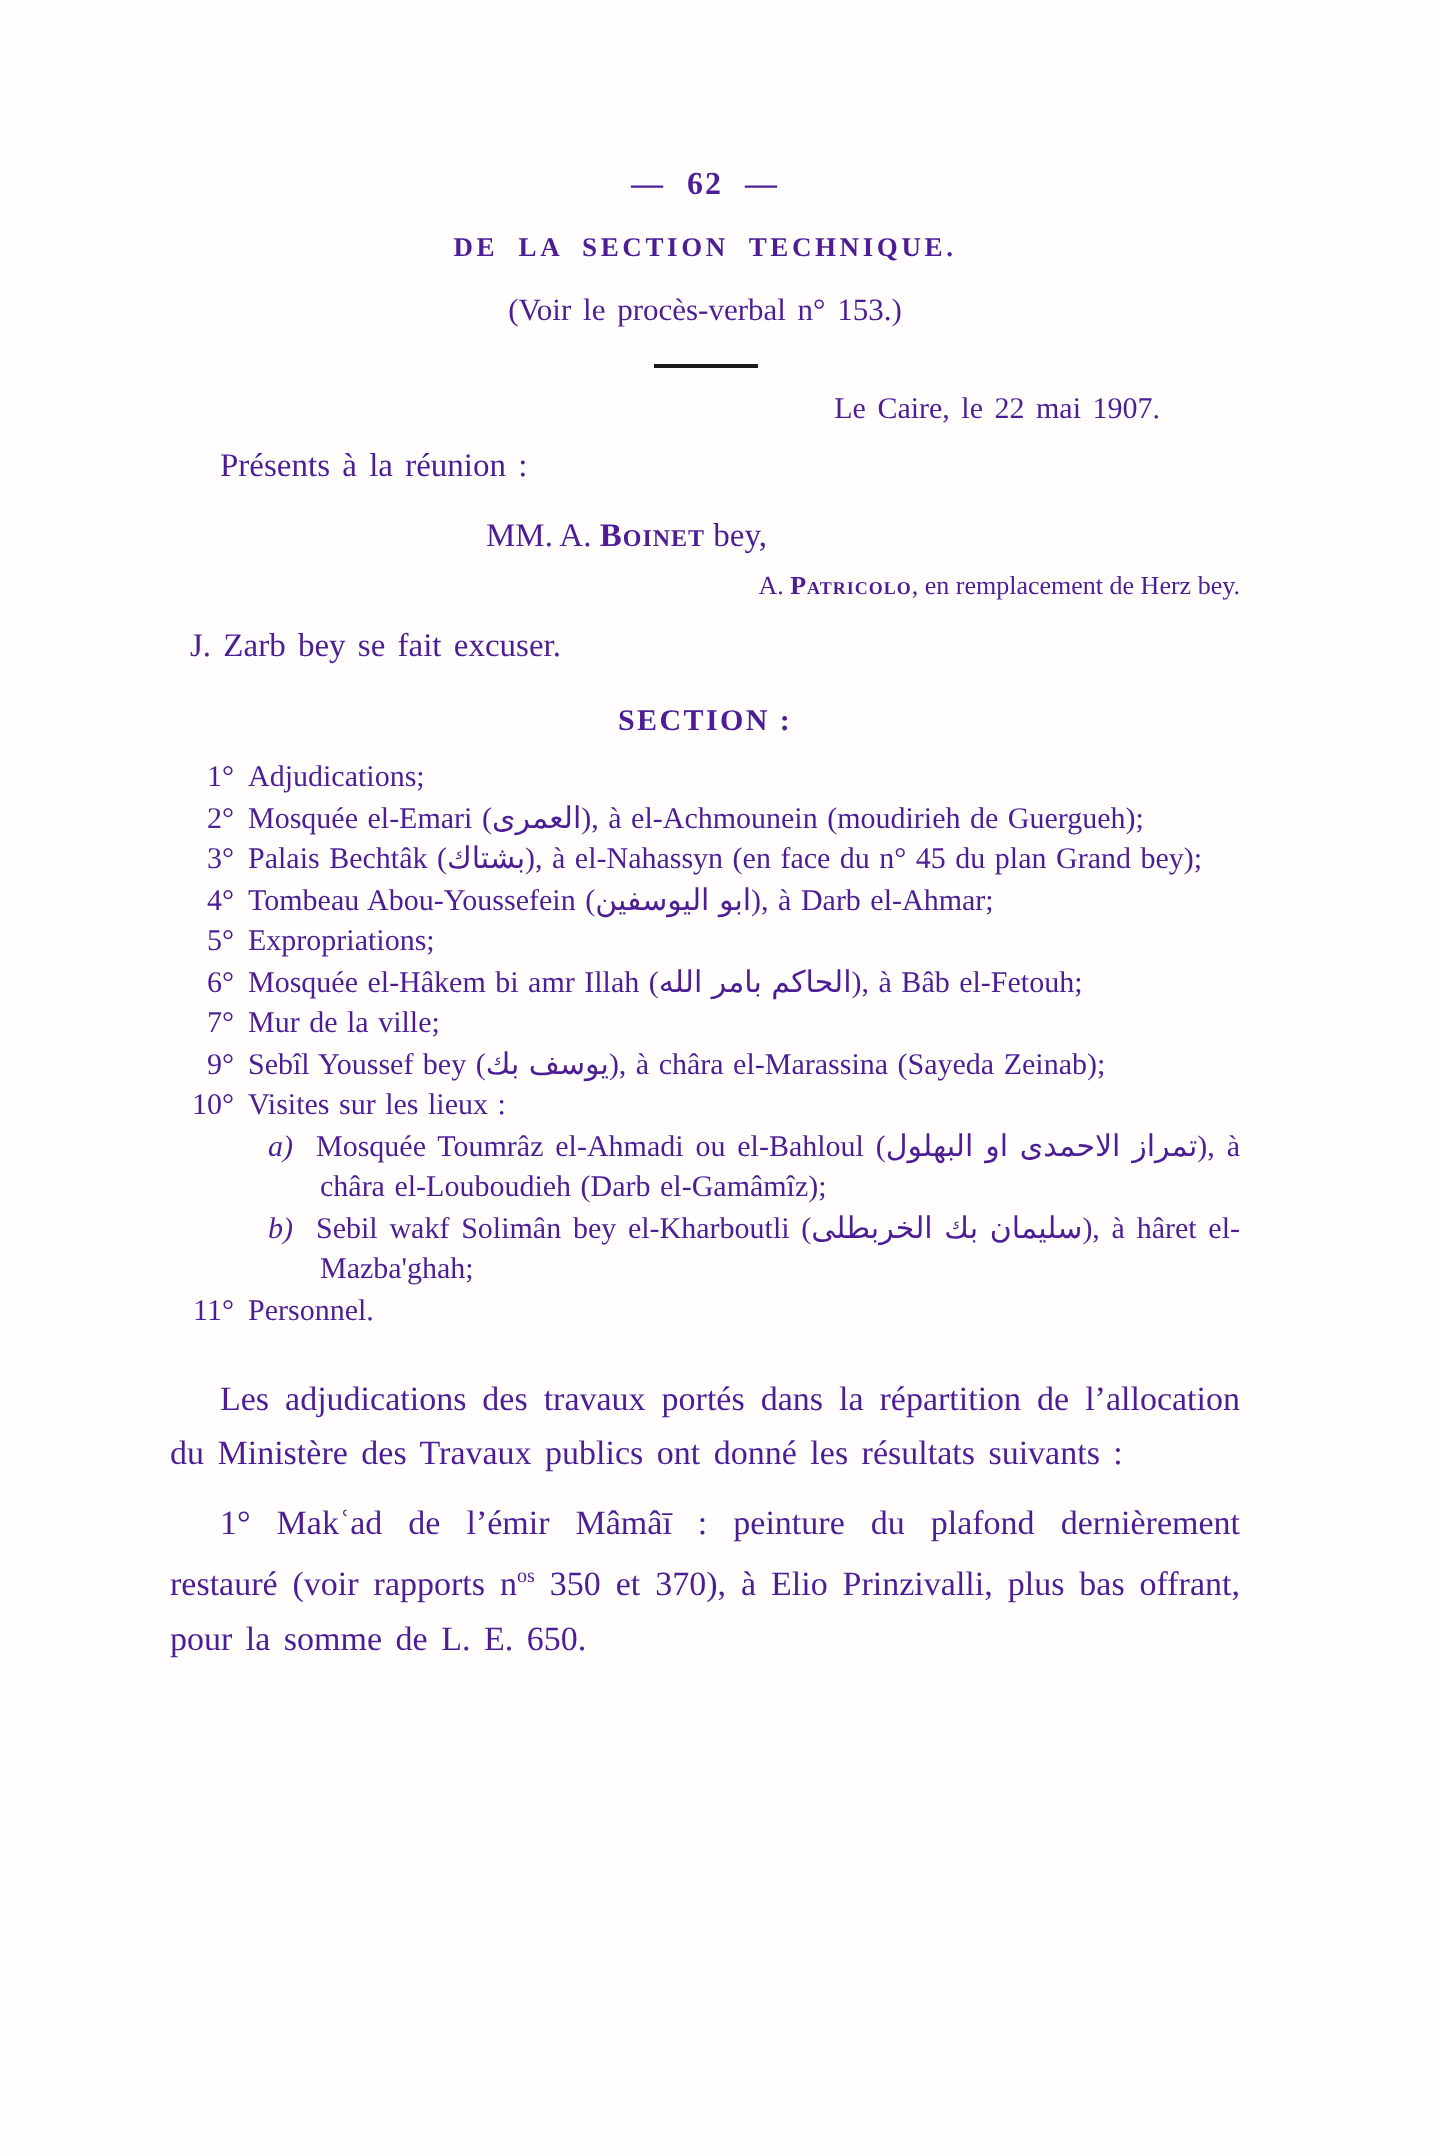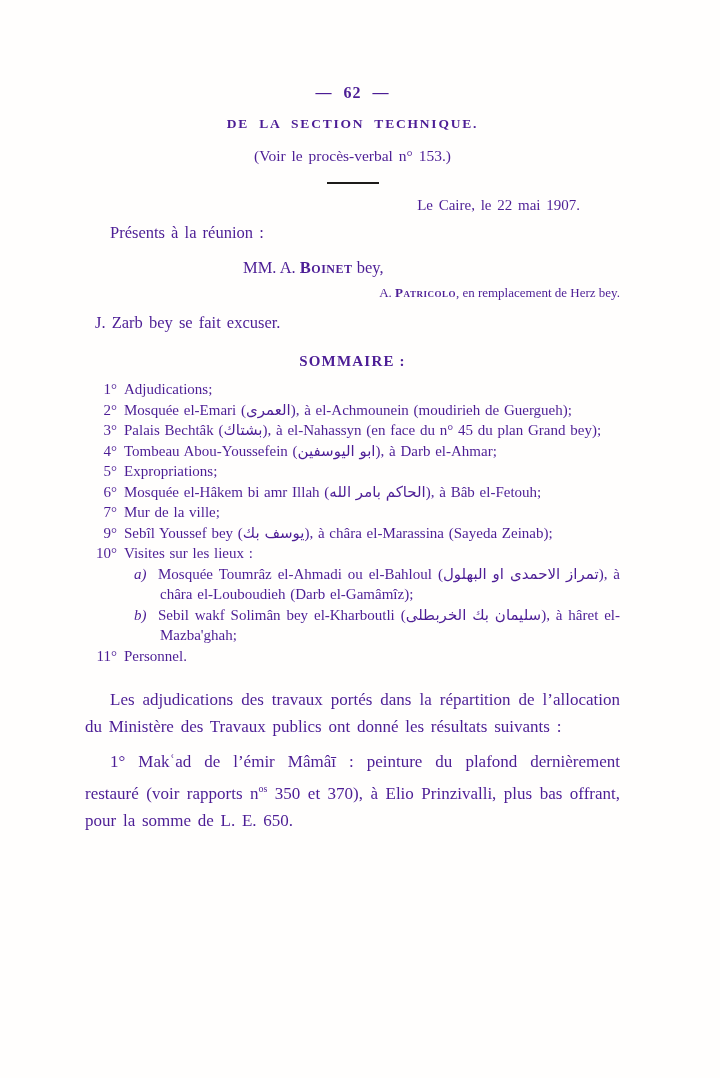--- a/index.html
+++ b/index.html
@@ -167,21 +167,21 @@
   <div class="dateline">Le Caire, le 22 mai 1907.</div>
 
   <div class="presents">Présents à la réunion :</div>
 
   <div class="attendee-1"><span>MM. A. </span><span class="sc">Boinet</span><span> bey,</span></div>
 
   <div class="attendee-2"><span>A. </span><span class="sc">Patricolo</span><span>, en remplacement de Herz bey.</span></div>
 
   <div class="excused">J. Zarb bey se fait excuser.</div>
 
-  <div class="sommaire-heading">SOMMAIRE :</div>
+  <div class="sommaire-heading">SECTION :</div>
 
   <div class="sommaire-list">
     <div class="s-item"><span class="num">1°</span><span>Adjudications;</span></div>
     <div class="s-item"><span class="num">2°</span><span>Mosquée el-Emari (العمرى), à el-Achmounein (moudirieh de Guergueh);</span></div>
     <div class="s-item"><span class="num">3°</span><span>Palais Bechtâk (بشتاك), à el-Nahassyn (en face du n° 45 du plan Grand bey);</span></div>
     <div class="s-item"><span class="num">4°</span><span>Tombeau Abou-Youssefein (ابو اليوسفين), à Darb el-Ahmar;</span></div>
     <div class="s-item"><span class="num">5°</span><span>Expropriations;</span></div>
     <div class="s-item"><span class="num">6°</span><span>Mosquée el-Hâkem bi amr Illah (الحاكم بامر الله), à Bâb el-Fetouh;</span></div>
     <div class="s-item"><span class="num">7°</span><span>Mur de la ville;</span></div>
     <div class="s-item"><span class="num">9°</span><span>Sebîl Youssef bey (يوسف بك), à châra el-Marassina (Sayeda Zeinab);</span></div>

